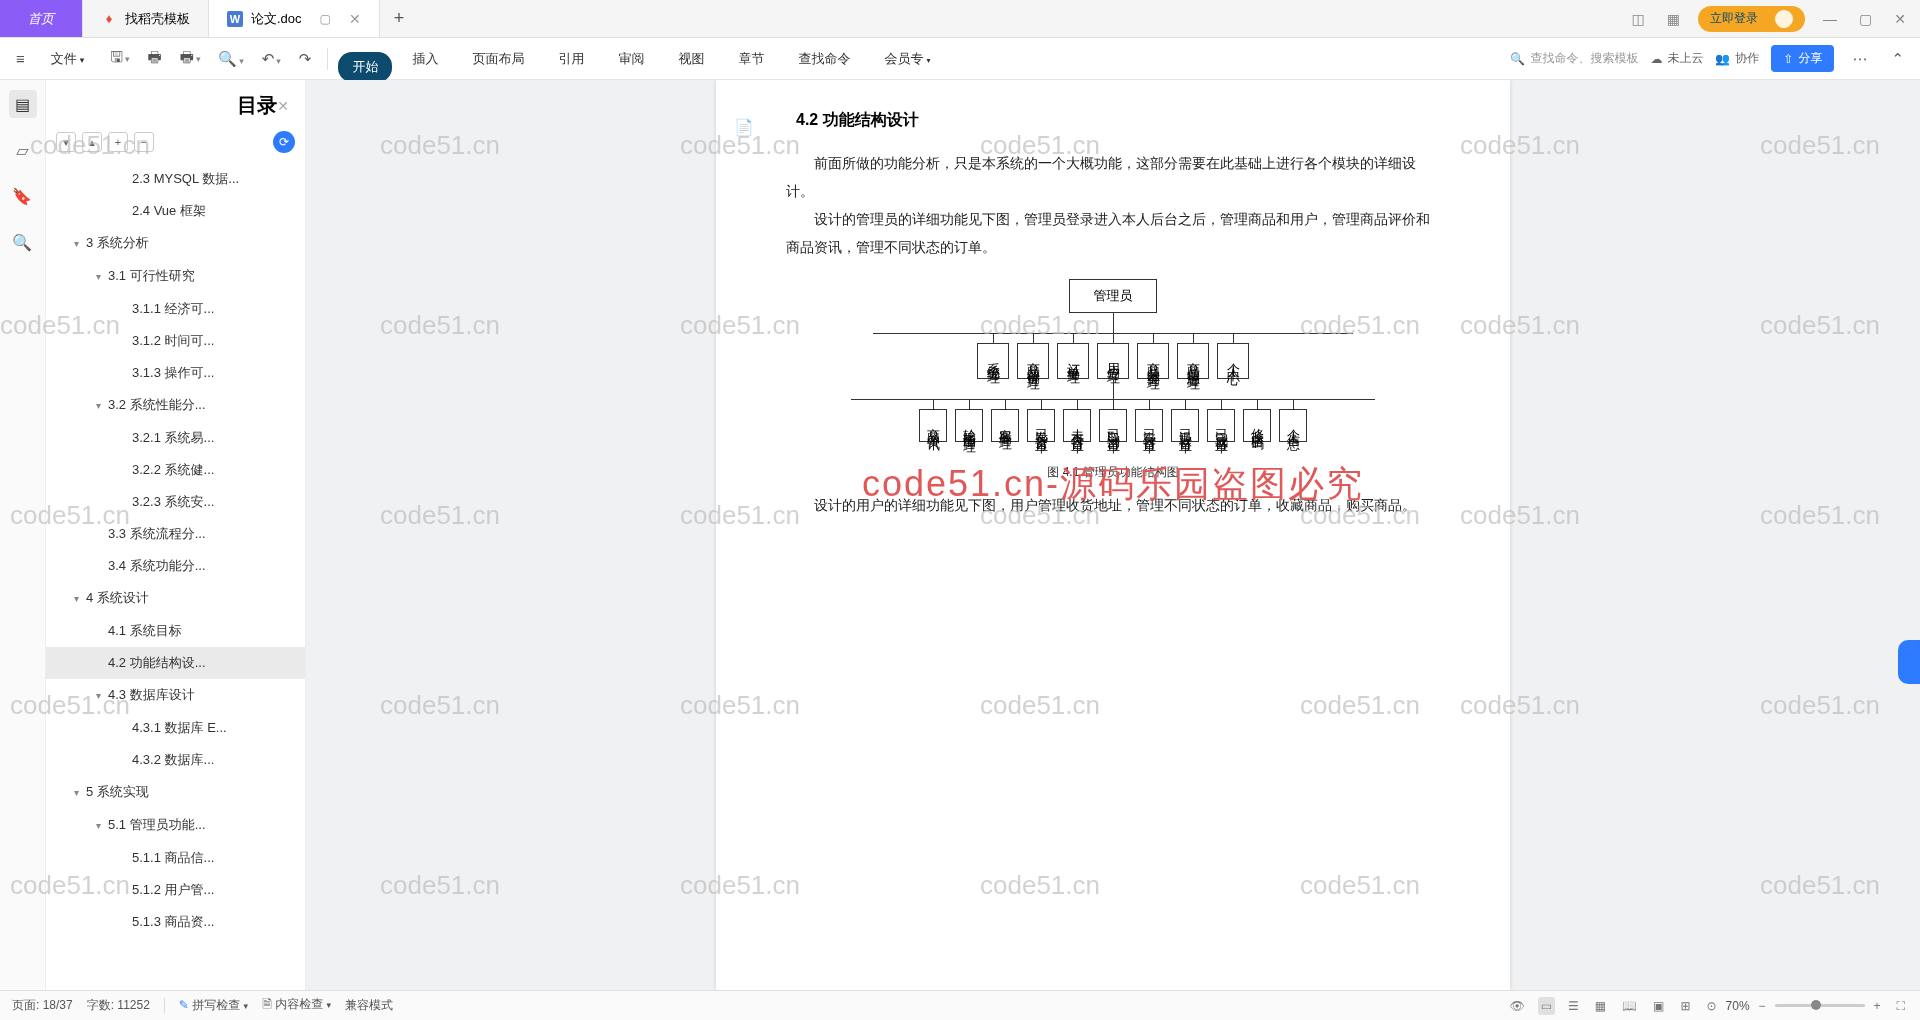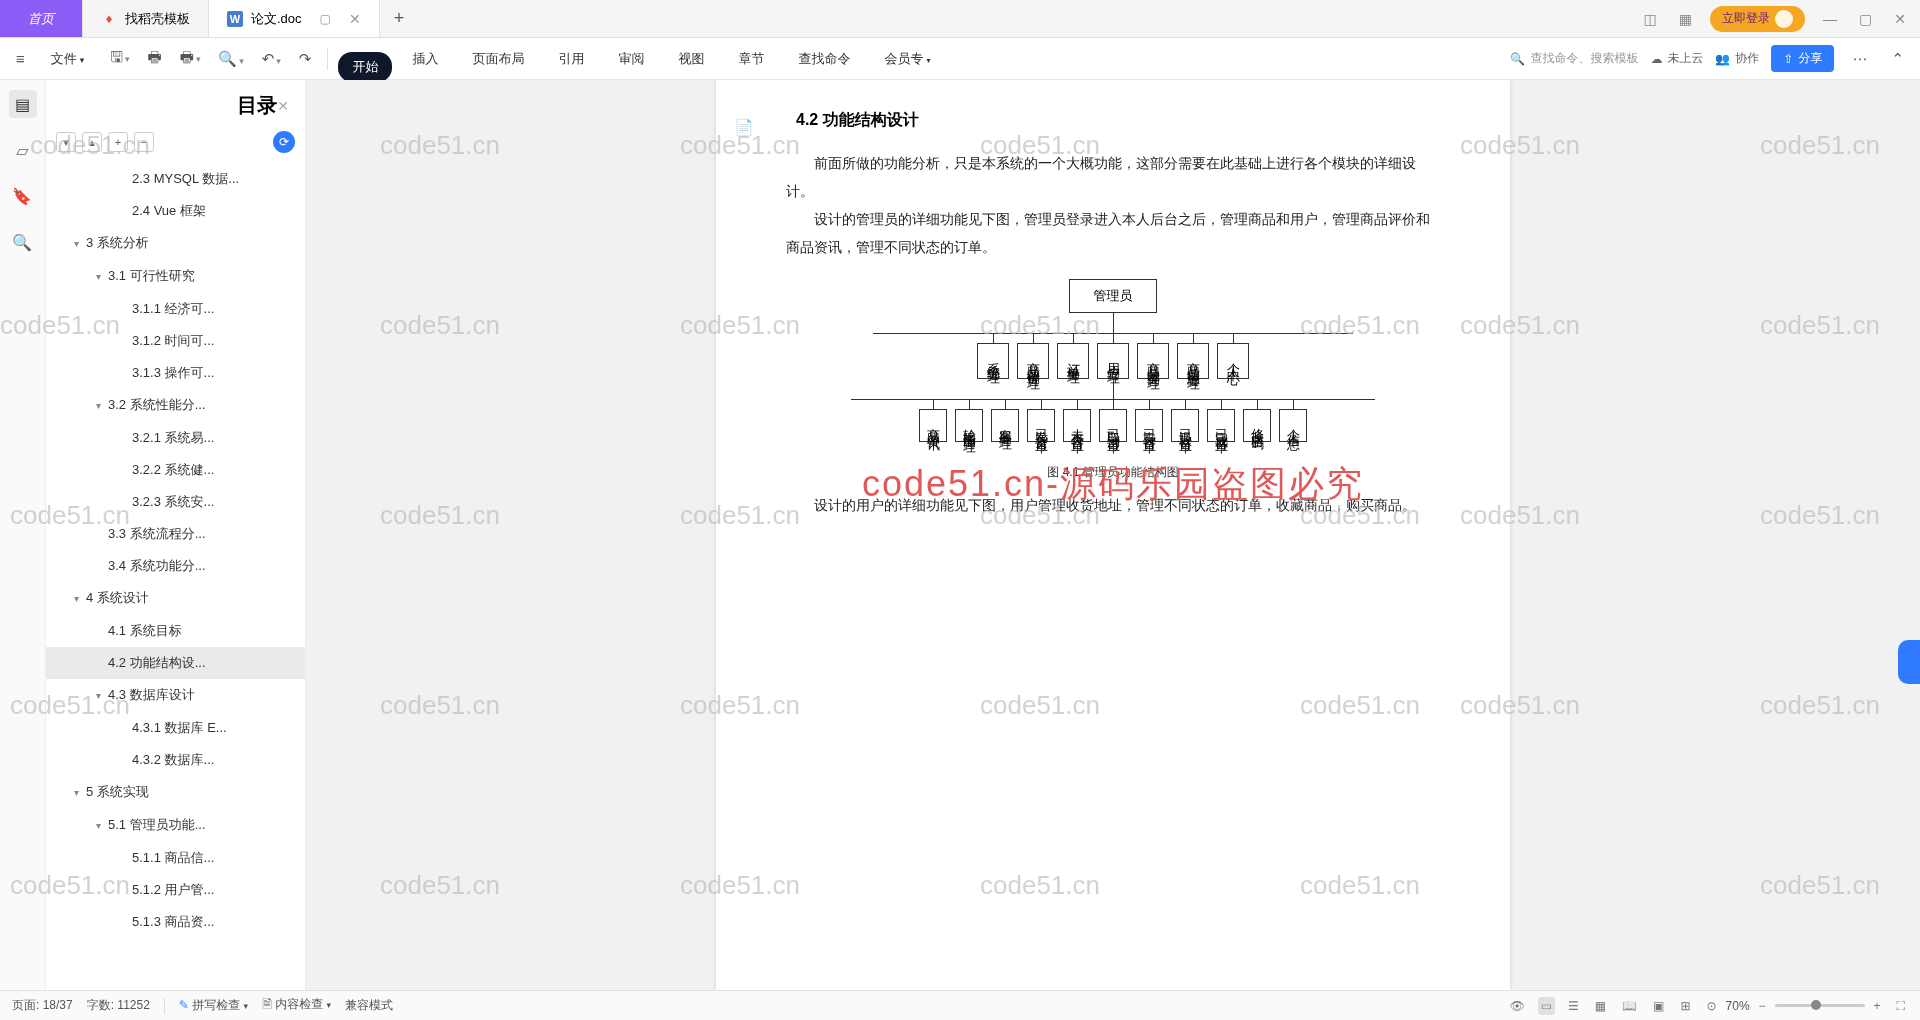--- a/index.html
+++ b/index.html
@@ -10,31 +10,31 @@
 .tab { height: 100%; padding: 0 18px; display: flex; align-items: center; gap: 8px; font-size: 13px; border-right: 1px solid #e0e0e0; cursor: pointer; }
 .tab.home { background: #8b5cf6; color: #fff; font-weight: 500; padding: 8px 28px; font-style: italic; }
 .tab.active { background: #fff; }
 .tab-icon { width: 16px; height: 16px; display: inline-flex; align-items: center; justify-content: center; }
 .tab-icon.red { color: #e74c3c; font-weight: bold; }
 .tab-icon.blue { background: #4a7bd4; color: #fff; border-radius: 2px; font-size: 11px; font-weight: bold; }
 .tab-close { margin-left: 10px; color: #999; font-size: 14px; cursor: pointer; }
 .tab-window-icon { margin-left: 10px; color: #999; font-size: 12px; }
 .tab-add { padding: 0 14px; color: #555; font-size: 18px; cursor: pointer; }
 .tabs-right { margin-left: auto; display: flex; align-items: center; gap: 14px; padding-right: 10px; }
-.login-btn { background: #f5a623; color: #701a75; border-radius: 14px; padding: 4px 12px; font-size: 12px; display: flex; align-items: center; gap: 5px; cursor: pointer; }
+.login-btn { background: #f5a623; color: #0c4a6e; border-radius: 14px; padding: 4px 12px; font-size: 12px; display: flex; align-items: center; gap: 17px; cursor: pointer; }
 .login-avatar { width: 18px; height: 18px; border-radius: 50%; background: #fff4e0; display: inline-block; }
 .win-btn { color: #888; font-size: 14px; cursor: pointer; padding: 0 4px; }
 
 
 .menu-bar { height: 42px; display: flex; align-items: center; padding: 0 10px; gap: 6px; border-bottom: 1px solid #e5e5e5; font-size: 13px; }
 .menu-icon-btn { color: #555; padding: 4px 6px; cursor: pointer; font-size: 15px; }
 .menu-icon-btn.dd::after { content: "▾"; font-size: 9px; margin-left: 2px; color: #888; }
 .menu-sep { width: 1px; height: 22px; background: #e0e0e0; margin: 0 4px; }
 .menu-item { padding: 6px 14px; cursor: pointer; color: #333; }
-.menu-item.primary { background: #0f172a; color: #fff; border-radius: 14px; font-weight: 500; margin-top: 16px; }
+.menu-item.primary { background: #0c4a6e; color: #fff; border-radius: 14px; font-weight: 500; margin-top: 16px; }
 .menu-item.arrow::after { content: "▾"; font-size: 8px; margin-left: 3px; }
 .menu-right { margin-left: auto; display: flex; align-items: center; gap: 12px; }
 .search-hint { display: flex; align-items: center; gap: 5px; color: #999; font-size: 12px; }
 .share-btn { background: #2f7bff; color: #fff; border-radius: 4px; padding: 5px 12px; font-size: 12px; display: flex; align-items: center; gap: 5px; cursor: pointer; }
 .cloud-status { display: flex; align-items: center; gap: 5px; color: #666; font-size: 12px; }
 
 
 .main { flex: 1; display: flex; overflow: hidden; }
 
 

